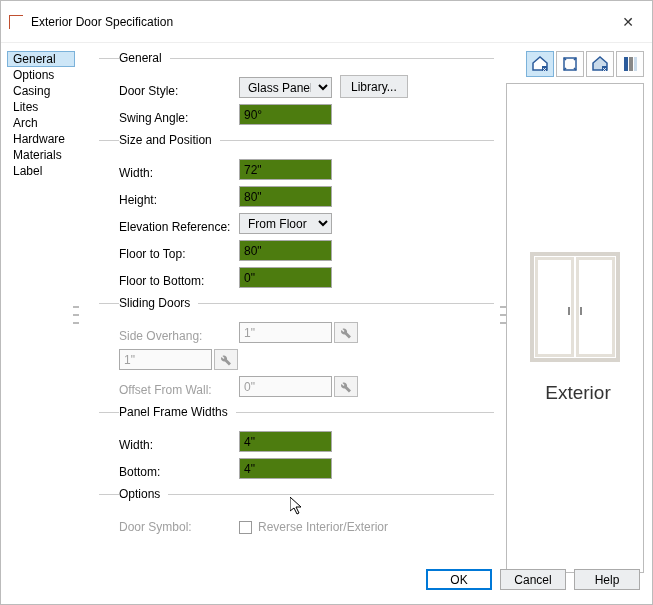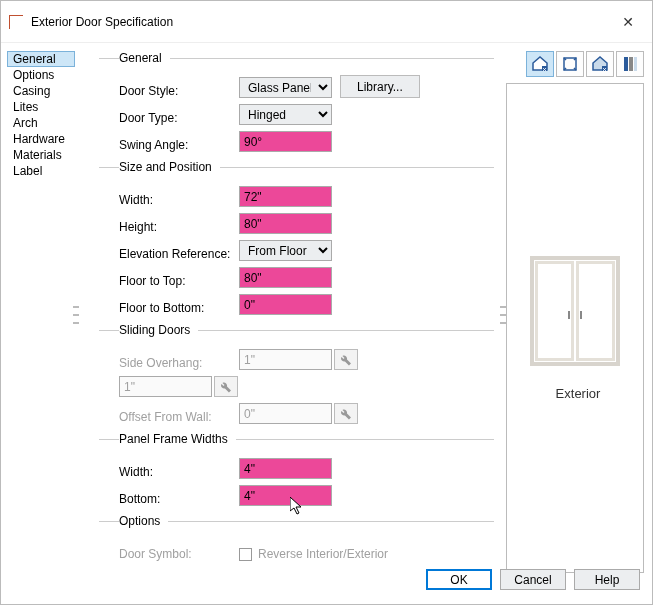--- a/index.html
+++ b/index.html
@@ -12,37 +12,37 @@
 .sidebar-item { padding: 1px 6px; cursor: default; }
 .sidebar-item.selected { background: #cde6f7; border: 1px solid #7bb2da; padding: 0px 5px; }
 .main { flex: 1; padding: 8px 8px 8px 18px; display: flex; gap: 12px; position: relative; }
 .form-col { flex: 1; }
 .preview-col { width: 138px; display: flex; flex-direction: column; }
 fieldset { border: none; border-top: 1px solid #ccc; padding: 6px 0 4px 20px; margin-bottom: 4px; }
 legend { padding-right: 8px; color: #000; }
 .row { display: flex; align-items: flex-end; height: 27px; }
 .row label { width: 120px; }
 .row.disabled label { color: #a0a0a0; }
-select, input[type=text] { border: 1px solid #aaa; background: #ec4899; height: 21px; padding: 1px 4px; font-size: 12px; }
+select, input[type=text] { border: 1px solid #aaa; background: #4d7c0f; height: 21px; padding: 1px 4px; font-size: 12px; }
 select { width: 93px; background: #eceef0; }
 input[type=text] { width: 93px; }
 input[type=text].disabled { color: #a0a0a0; background: #fafafa; }
 .wrench-btn { width: 24px; height: 21px; border: 1px solid #bbb; background: #f3f3f3; margin-left: 2px; display: inline-flex; align-items: center; justify-content: center; color: #999; }
-.lib-btn { height: 23px; border: 1px solid #bbb; background: #eceef0; padding: 0 16px; margin-left: 8px; color: #000; }
+.lib-btn { height: 23px; border: 1px solid #bbb; background: #eceef0; padding: 0 10px; margin-left: 8px; color: #000; }
 .checkbox { width: 13px; height: 13px; border: 1px solid #999; display: inline-block; vertical-align: middle; margin-right: 6px; }
 .icon-row { display: flex; gap: 2px; justify-content: flex-end; margin-bottom: 6px; }
 .icon-btn { width: 28px; height: 26px; border: 1px solid #bbb; background: #fdfdfd; display: inline-flex; align-items: center; justify-content: center; }
 .icon-btn.active { background: #cde6f7; border-color: #7bb2da; }
 .preview-box { flex: 1; border: 1px solid #bbb; background: #fff; position: relative; display: flex; flex-direction: column; align-items: center; justify-content: center; }
 .door-preview { width: 90px; height: 110px; border: 4px solid #d8d4cd; background: #fff; display: flex; }
 .door-half { flex: 1; border: 3px solid #e4e0d8; margin: 1px; position: relative; }
 .door-handle { position: absolute; top: 50%; width: 2px; height: 8px; background: #888; }
 .door-half:first-child .door-handle { right: 1px; }
 .door-half:last-child .door-handle { left: 1px; }
-.preview-label { margin-top: 20px; color: #333; font-size: 13px; padding-left: 6px; }
+.preview-label { margin-top: 20px; color: #333; font-size: 19px; padding-left: 6px; }
 .button-bar { position: absolute; bottom: 14px; right: 12px; display: flex; gap: 8px; }
 .button-bar button { width: 66px; height: 21px; border: 1px solid #aaa; background: #eceef0; }
 .button-bar button.primary { border: 2px solid #0078d7; background: #fff; }
 .splitter-grip { position: absolute; top: 260px; width: 6px; height: 24px; display: flex; flex-direction: column; justify-content: space-around; }
 .splitter-grip span { height: 2px; background: #bbb; }
 svg { display: block; }
 .cursor { position: absolute; left: 289px; top: 496px; pointer-events: none; }
 </style>
 </head>
 <body>
@@ -75,24 +75,20 @@
     <div class="form-col">
 
       <fieldset>
         <legend>General</legend>
         <div class="row">
           <label>Door Style:</label>
           <select><option>Glass Panel</option></select>
           <button class="lib-btn">Library...</button>
         </div>
         <div class="row">
-          <label>Door Type:</label>
-          <select><option>Hinged</option></select>
-        </div>
-        <div class="row">
           <label>Swing Angle:</label>
           <input type="text" value="90°" style="">
         </div>
       </fieldset>
 
       <fieldset>
         <legend>Size and Position</legend>
         <div class="row">
             <label>Width:</label>
             <input type="text" value="72&quot;" style="">

